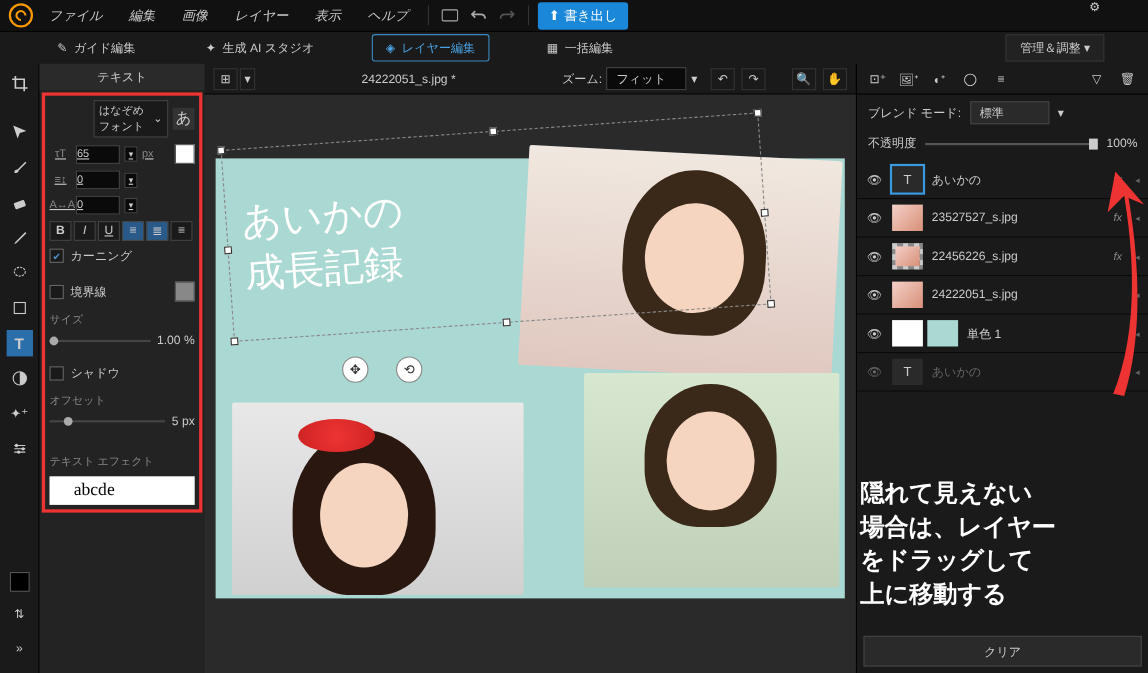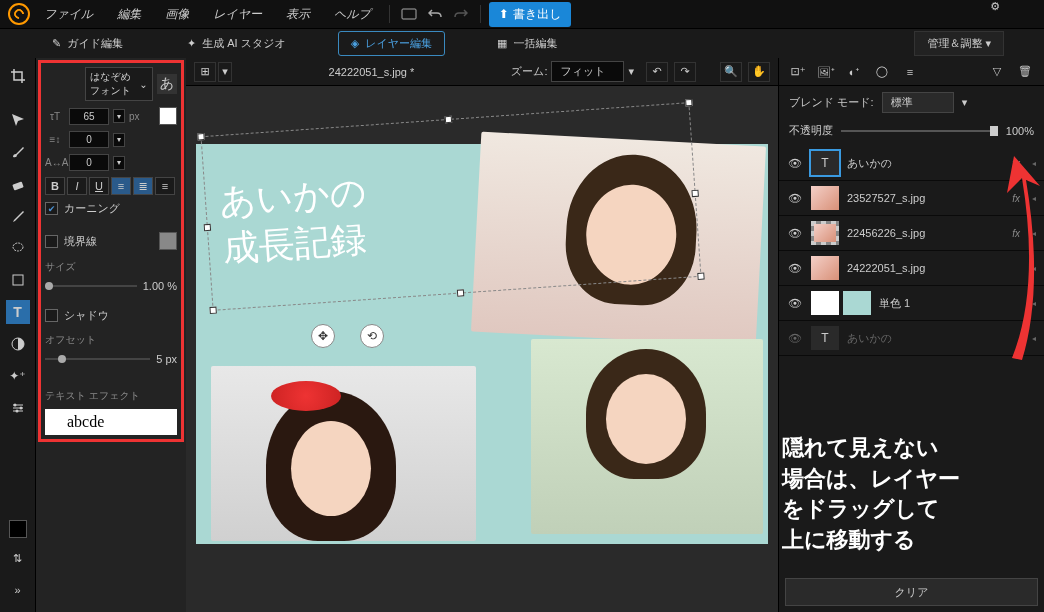--- a/index.html
+++ b/index.html
@@ -27,23 +27,23 @@
 .tool-btn.active { background: #2a6eaa; }
 .tool-rail-bottom { margin-top: auto; margin-bottom: 10px; display: flex; flex-direction: column; gap: 8px; align-items: center; }
 .color-square { width: 18px; height: 18px; border: 1px solid #555; }
 
 .left-panel { width: 150px; background: #232323; display: flex; flex-direction: column; }
 .panel-title { height: 24px; background: #2a2a2a; display: flex; align-items: center; justify-content: center; font-size: 11px; }
 .red-box { border: 3px solid #e33; margin: 2px; padding: 4px; display: flex; flex-direction: column; gap: 6px; }
 .pane-top-row { display: flex; align-items: center; gap: 4px; margin-left: 40px; }
 .font-select { flex: 1; background: #1a1a1a; border: 1px solid #444; padding: 2px 4px; display: flex; align-items: center; justify-content: space-between; font-size: 10px; }
 .pane-sample { background: #333; padding: 1px 3px; font-size: 14px; }
-.row { display: flex; align-items: center; gap: 4px; }
+.row { display: flex; align-items: center; gap: 4px; text-decoration: underline; }
 .row-label { width: 20px; font-size: 10px; color: #888; text-align: center; }
-.num-input { width: 40px; background: #0a0a0a; border: 1px solid #444; text-align: center; padding: 2px 12px; font-size: 10px; color: #ccc; }
+.num-input { width: 40px; background: #0a0a0a; border: 1px solid #444; text-align: left; padding: 2px 0; font-size: 10px; color: #ccc; }
 .unit { font-size: 10px; color: #888; }
 .dd-arrow { width: 12px; height: 14px; background: #0a0a0a; border: 1px solid #444; display: flex; align-items: center; justify-content: center; font-size: 8px; }
 .swatch { width: 18px; height: 18px; background: #fff; border: 1px solid #555; }
 .style-row { display: flex; gap: 2px; }
 .sbtn { width: 20px; height: 18px; background: #1a1a1a; border: 1px solid #444; display: flex; align-items: center; justify-content: center; font-size: 11px; cursor: pointer; }
 .sbtn.active { background: #2a5a8a; }
 .chk-row { display: flex; align-items: center; gap: 6px; }
 .chk { width: 13px; height: 13px; border: 1px solid #666; background: #1a1a1a; display: flex; align-items: center; justify-content: center; font-size: 9px; }
 .chk.on::after { content: "✔"; color: #4a90d0; }
 .section-label { font-size: 10px; color: #888; margin-top: 4px; }
@@ -229,20 +229,21 @@
         </svg>
       </div>
     <div class="tool-rail-bottom">
       <div class="color-square" style="background:#000"></div>
       <div class="tool-btn">⇅</div>
       <div class="tool-btn">»</div>
     </div>
   </div>
 
   <div class="left-panel">
+    <div class="panel-title">テキスト</div>
     <div class="red-box">
       <div class="pane-top-row">
         <div class="font-select">
             <span>はなぞめフォント</span>
             <span>⌄</span>
           </div>
         <div class="pane-sample">あ</div>
       </div>
       <div class="row">
         <span class="row-label">τT</span>

